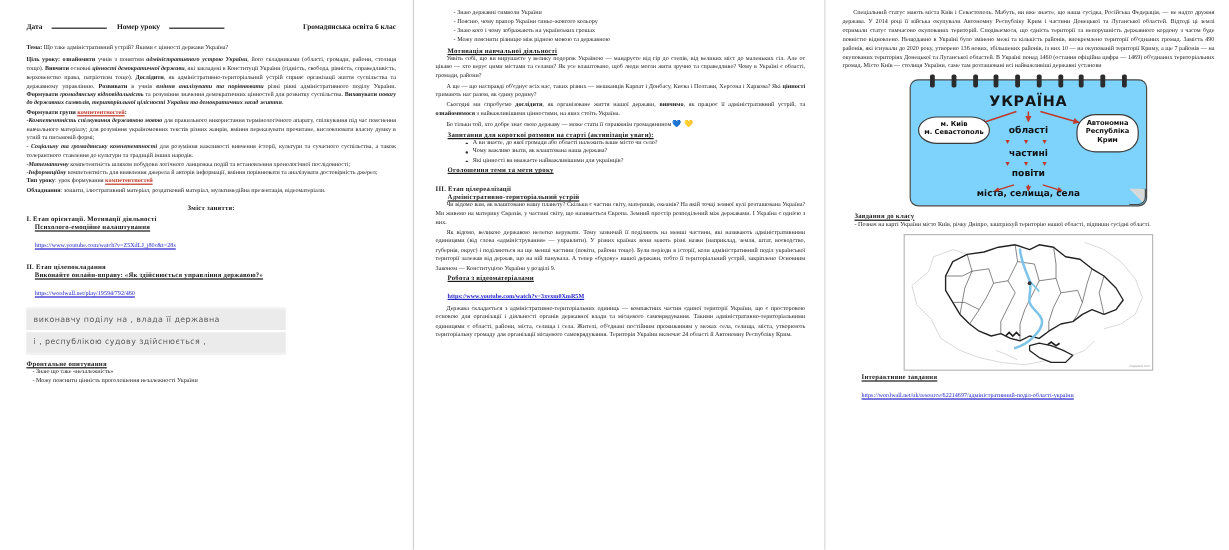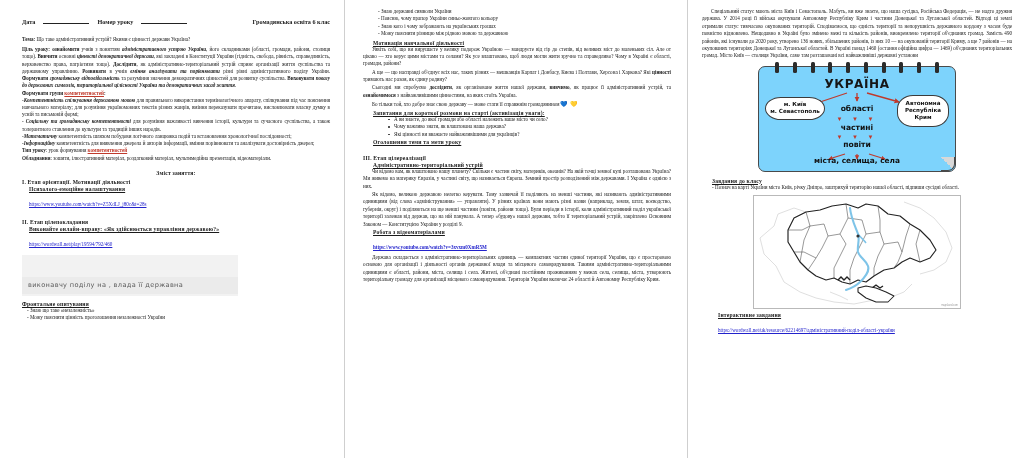--- a/index.html
+++ b/index.html
@@ -85,21 +85,20 @@
   }
   .wordrow {
     background: #ebebeb;
     border-bottom: 2px solid #ffffff;
     font-family: "DejaVu Sans", sans-serif;
     font-size: 6.6px;
     color: #5b5b5b;
     letter-spacing: .35px;
     padding: 4.5px 6px;
     white-space: nowrap;
-    margin-top: 20px;
   }
   .wordrow:last-child { border-bottom: none; }
 
   .bullets { margin: 0; padding: 0; list-style: none; }
   .bullets li {
     font-size: 5.1px;
     line-height: 1.45;
     padding-left: 5px;
     position: relative;
   }
@@ -273,20 +272,21 @@
     <p class="hdr" style="margin-top:3px;">І. Етап орієнтації. Мотивації діяльності</p>
     <p class="hdr u" style="margin-left:7px;margin-top:1px;">Психолого-емоційне налаштування</p>
     <a class="link" style="margin-left:7px;" href="#">https://www.youtube.com/watch?v=Z5XdLJ_j80c&amp;t=28s</a>
 
     <p class="hdr" style="margin-top:9px;">ІІ. Етап цілепокладання</p>
     <p class="hdr u" style="margin-left:7px;margin-top:1px;">Виконайте онлайн-вправу: «Як здійснюється управління державою?»</p>
     <a class="link" style="margin-left:7px;" href="#">https://wordwall.net/play/19594/792/460</a>
 
     <div class="wordbox">
       <div class="wordrow">виконавчу  поділу  на ,  влада  її  державна</div>
+      <div class="wordrow">і ,  республікою  судову  здійснюється ,</div>
     </div>
 
     <p class="hdr u">Фронтальне опитування</p>
     <ul class="bullets">
       <li>- Знаю що таке «незалежність»</li>
       <li>- Можу пояснити цінність проголошення незалежності України</li>
     </ul>
   </div>
 
   <div class="page page-2">

